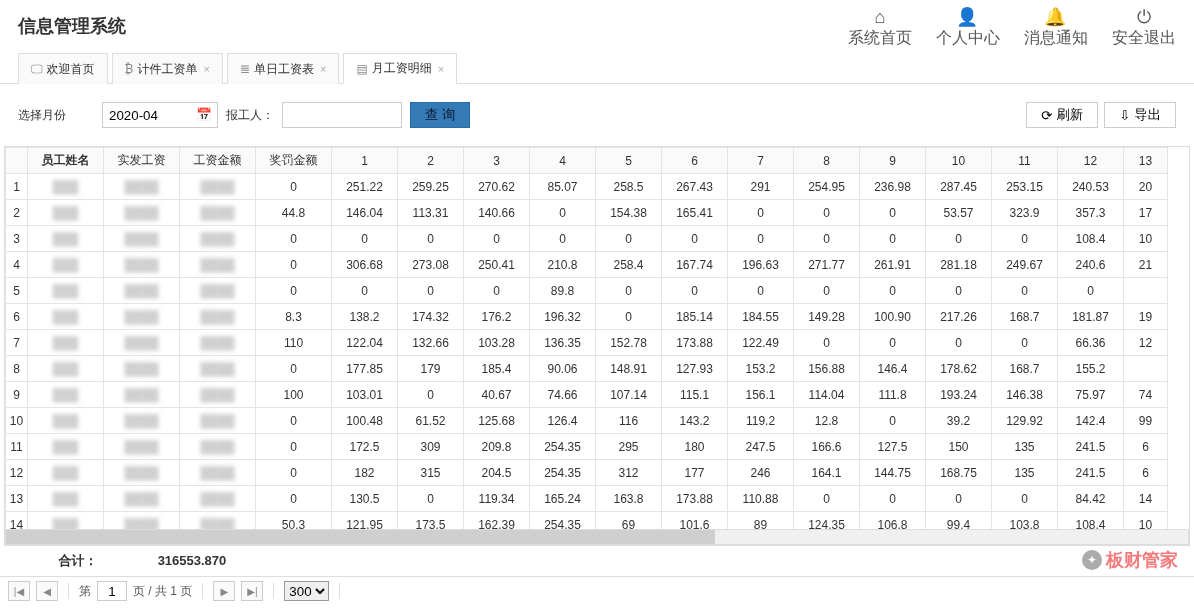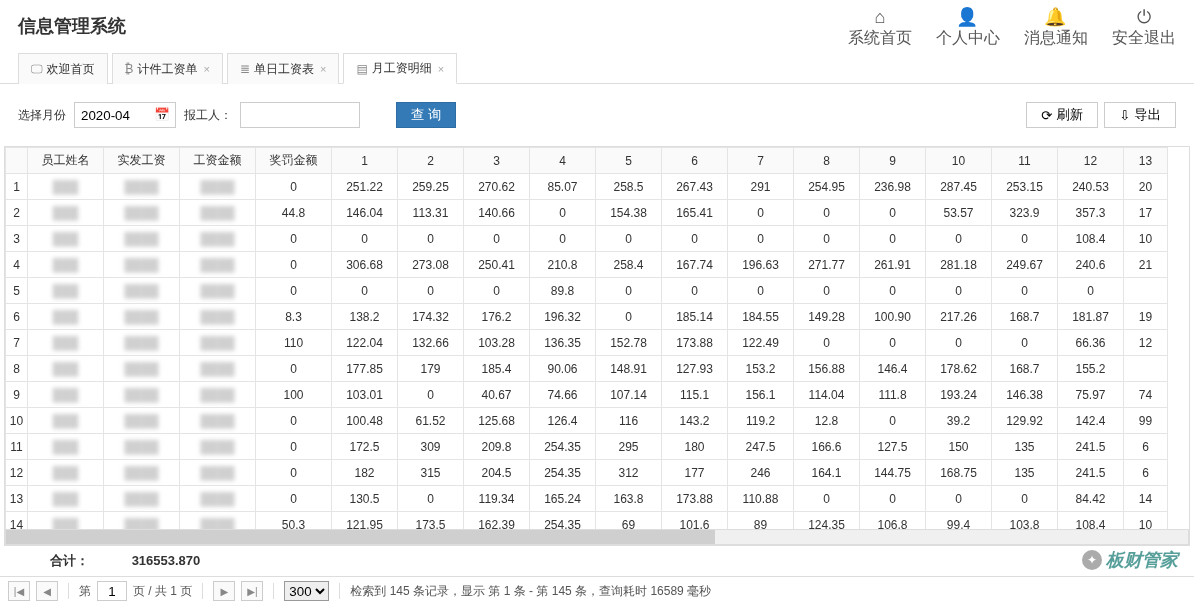--- a/index.html
+++ b/index.html
@@ -17,59 +17,59 @@
 .tabs { display: flex; border-bottom: 1px solid #ddd; padding-left: 18px; margin-top: 4px; }
 .tab { display: flex; align-items: center; gap: 4px; padding: 6px 12px; border: 1px solid #ddd; border-bottom: none; margin-right: 4px; background: #fafafa; position: relative; top: 1px; cursor: pointer; }
 .tab.active { background: #fff; border-bottom: 1px solid #fff; }
 .tab .x { color: #aaa; font-size: 11px; margin-left: 2px; }
 .tab .ticon { color: #888; font-size: 12px; }
 
 
 .querybar { display: flex; align-items: center; gap: 8px; padding: 18px; }
 .querybar label { color: #333; }
 .date-wrap { position: relative; display: inline-block; }
-.date-wrap input { width: 102px; height: 26px; padding: 0 24px 0 6px; border: 1px solid #ccc; }
+.date-wrap input { width: 116px; height: 26px; padding: 0 24px 0 6px; border: 1px solid #ccc; margin-left: 28px; }
 .date-wrap .cal-icon { position: absolute; right: 5px; top: 5px; color: #999; font-size: 13px; }
 .text-in { width: 120px; height: 26px; border: 1px solid #ccc; padding: 0 6px; }
 .btn { height: 26px; padding: 0 14px; border: 1px solid #ccc; background: #fff; cursor: pointer; display: inline-flex; align-items: center; gap: 4px; }
-.btn.primary { background: #337ab7; border-color: #2e6da4; color: #ffffff; margin-left: 28px; }
+.btn.primary { background: #337ab7; border-color: #2e6da4; color: #0f172a; }
 .query-right { margin-left: auto; display: flex; gap: 6px; }
 
 
 .table-wrap { margin: 0 4px; border: 1px solid #ddd; height: 400px; overflow: hidden; position: relative; }
 table { border-collapse: collapse; table-layout: fixed; }
 th, td { border: 1px solid #e4e4e4; height: 26px; text-align: center; font-weight: normal; white-space: nowrap; overflow: hidden; }
 th { background: #fafafa; color: #333; }
 .col-idx { width: 22px; }
-.col-name { width: 76px; }
+.col-name { width: 76px; font-weight: bold; }
 .col-paid { width: 76px; }
 .col-amt { width: 76px; }
 .col-pen { width: 76px; }
 .col-d { width: 66px; }
 .col-13 { width: 44px; }
 .blur { color: #d0d0d0; filter: blur(2px); }
 .hscroll { position: absolute; bottom: 0; left: 0; right: 0; height: 16px; background: #f0f0f0; display: flex; }
 .hscroll .track { flex: 1; background: #f0f0f0; position: relative; border: 1px solid #ddd; }
 .hscroll .thumb { position: absolute; left: 0; top: 0; bottom: 0; width: 60%; background: #cfcfcf; }
 
 
 .totline { padding: 6px 0 6px 50px; font-weight: bold; font-size: 13px; }
-.totline .totlbl { display: inline-block; width: 56px; text-align: left; margin-right: 22px; }
+.totline .totlbl { display: inline-block; width: 56px; text-align: center; margin-right: 48px; }
 
 
 .pager { display: flex; align-items: center; gap: 6px; padding: 4px 8px; border-top: 1px solid #ddd; color: #555; }
 .pager .nav { width: 22px; height: 20px; border: 1px solid #ccc; display: inline-flex; align-items: center; justify-content: center; cursor: pointer; color: #888; background: #fafafa; font-size: 10px; }
 .pager input.pg { width: 30px; height: 20px; text-align: center; border: 1px solid #ccc; }
 .pager select { height: 20px; border: 1px solid #999; }
 .pager .sep { width: 1px; height: 16px; background: #ddd; margin: 0 4px; }
 
 
 .wm { position: absolute; right: 16px; bottom: 36px; display: flex; align-items: center; gap: 4px; opacity: .7; }
 .wm .circ { width: 20px; height: 20px; border-radius: 50%; background: #888; display: inline-flex; align-items: center; justify-content: center; color: #fff; font-size: 12px; }
-.wm .t { font-size: 18px; font-weight: bold; font-style: italic; color: #0f766e; }
+.wm .t { font-size: 18px; font-weight: bold; color: #ef4444; }
 </style>
 </head>
 <body>
 
 <div class="topbar">
   <div class="app-title">信息管理系统</div>
   <div class="top-actions">
     <div class="top-action">
         <span class="ico">⌂</span>
         <span class="lbl">系统首页</span>
@@ -477,19 +477,18 @@
   <span class="sep"></span>
   <span>第</span>
   <input class="pg" value="1" style="">
   <span>页 / 共 1 页</span>
   <span class="sep"></span>
   <span class="nav">▶</span>
   <span class="nav">▶|</span>
   <span class="sep"></span>
   <select><option>300</option></select>
   <span class="sep"></span>
-  <span>检索到 145 条记录，显示 第 1 条 - 第 145 条，查询耗时 16589 毫秒</span>
 </div>
 
 <div class="wm">
   <span class="circ">✦</span>
   <span class="t">板财管家</span>
 </div>
 
 </body></html>

